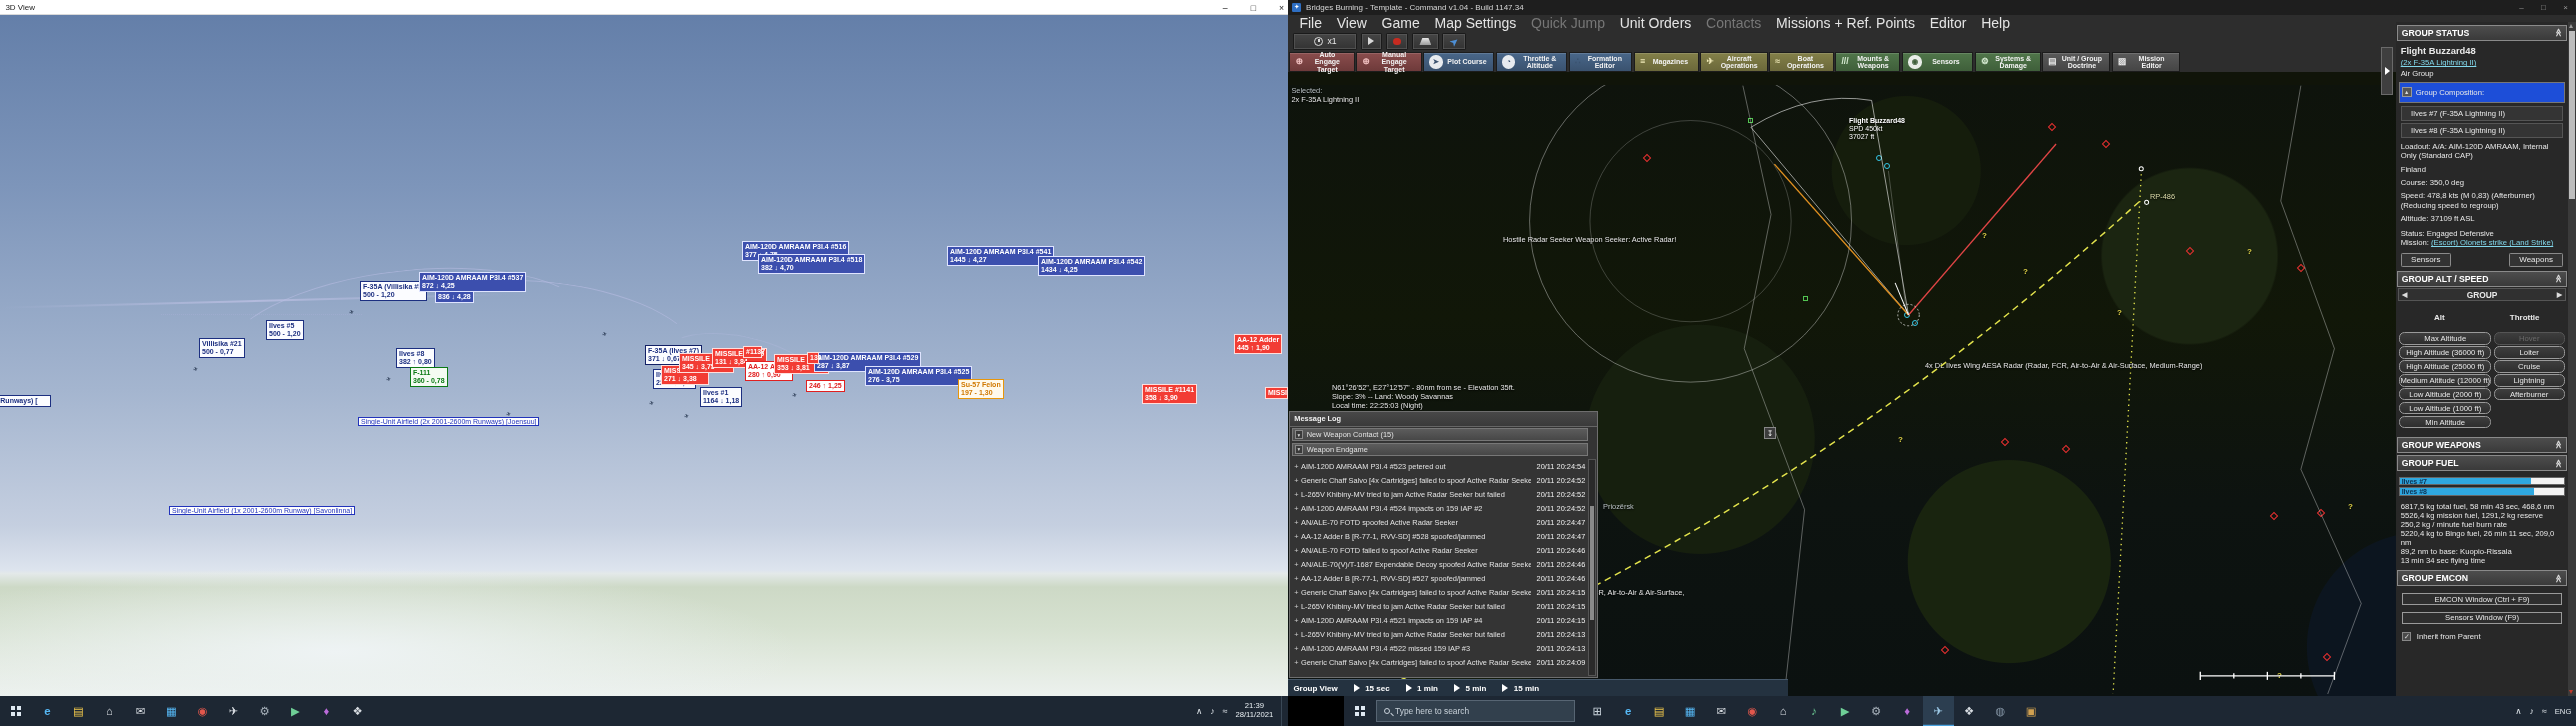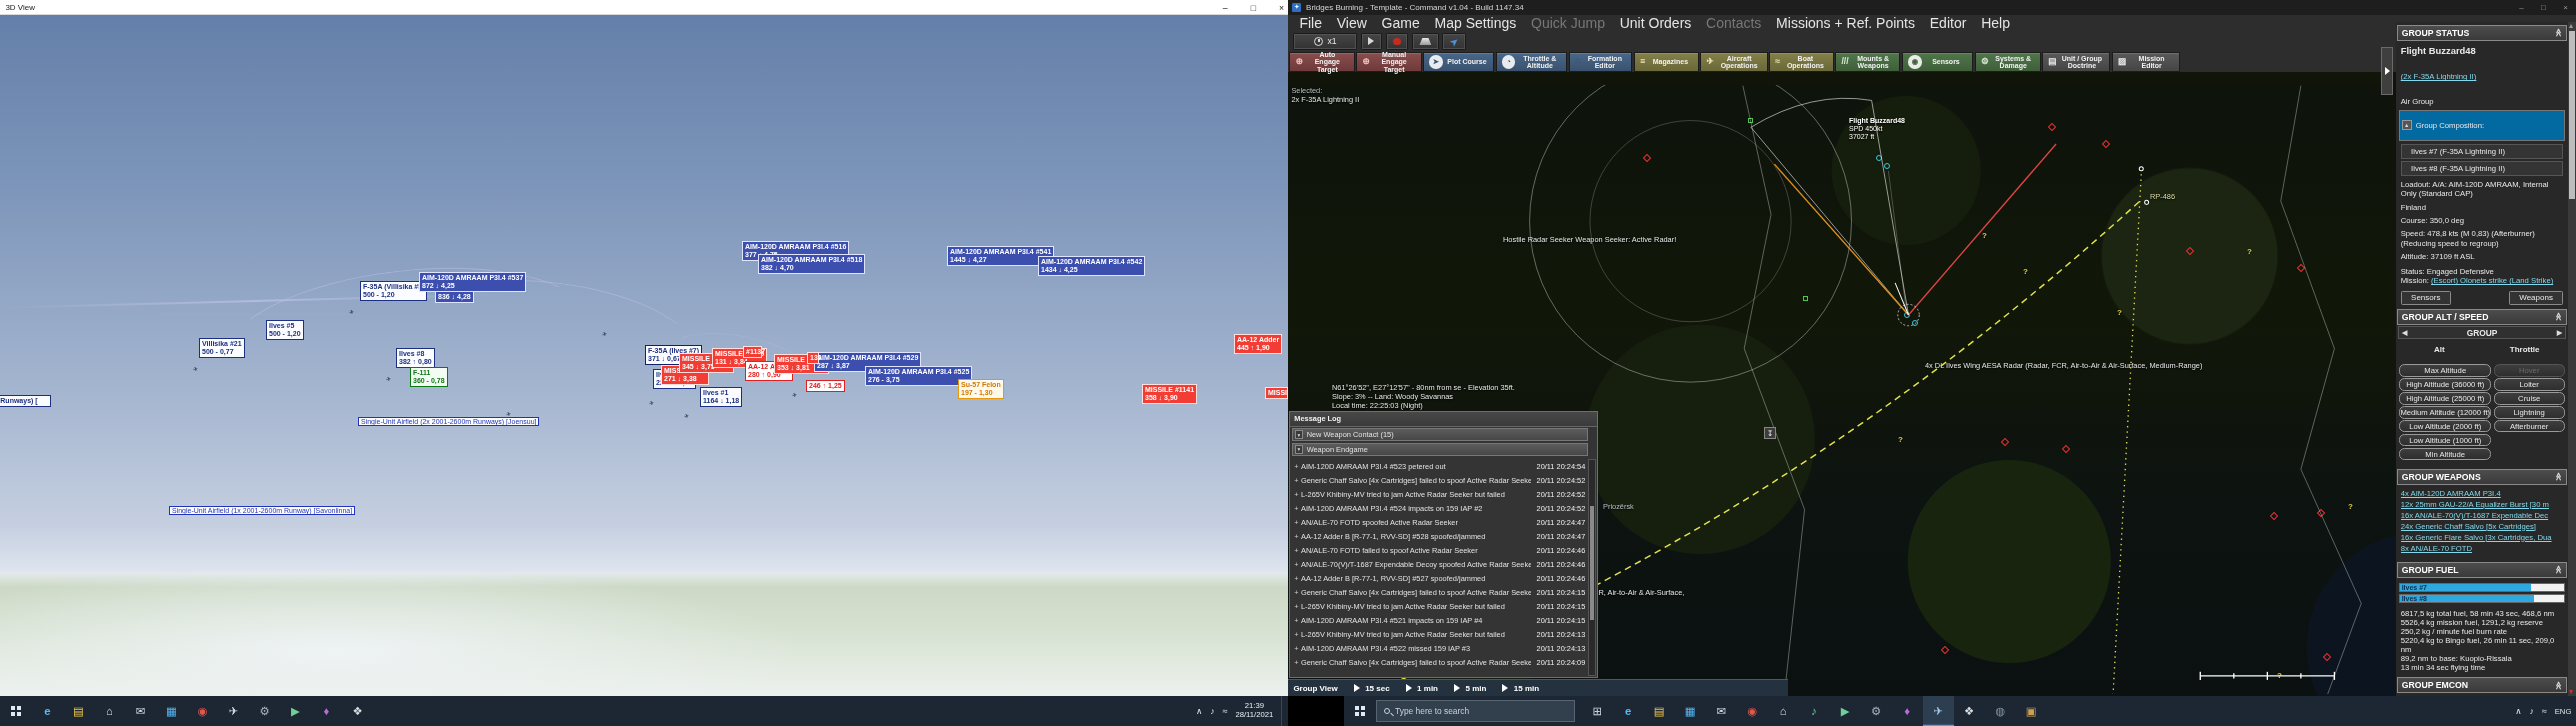--- a/index.html
+++ b/index.html
@@ -127,35 +127,35 @@
   .collapse-tab{position:absolute;left:1093px;top:47px;width:12px;height:48px;background:#3f3f3f;
     border:0.7px solid #6a6a6a;display:flex;align-items:center;justify-content:center;z-index:9}
   .collapse-tab i{width:0;height:0;border-left:5.4px solid #fff;border-top:4.7px solid transparent;border-bottom:4.7px solid transparent}
   .sidebar{position:absolute;left:1108px;top:22px;width:172px;height:674px;background:#282828;z-index:9;
     color:#e8e8e8;font-size:7.7px;overflow:hidden;padding:0 0.7px}
   .panel-h{height:16px;background:linear-gradient(180deg,#4d4d4d,#3a3a3a);border:0.7px solid #8a8a8a;
     display:flex;align-items:center;justify-content:space-between;padding:0 4px;font-weight:bold;
     font-size:8.7px;color:#fff;margin-top:2.7px}
   .chev{transform:rotate(90deg);display:inline-block;font-size:8px;color:#ddd}
   .gs-name{font-weight:bold;font-size:9.4px;margin:4.7px 4px 1.3px}
-  .cyanlink{color:#82d8ec;text-decoration:underline;margin:16px 4px;display:block}
+  .cyanlink{color:#82d8ec;text-decoration:underline;margin:2px 4px;display:block}
   .plain{margin:0.7px 4px}
-  .comp-h{display:flex;align-items:center;gap:4px;background:#0369a1;border:0.7px solid #777;height:31px;
+  .comp-h{display:flex;align-items:center;gap:4px;background:#1d4ed8;border:0.7px solid #777;height:21px;
     margin:3.4px 2.7px;padding-left:1.3px}
   .sqbtn{width:10px;height:10px;background:#565656;border:0.7px solid #999;color:#ddd;font-size:5.4px;
     display:flex;align-items:center;justify-content:center}
   .member{height:14.8px;background:#343434;border:0.7px solid #555;display:flex;align-items:center;
     padding-left:9.4px;margin:2px 4px}
   .gs-text{margin:4px 4px 0;line-height:9.4px}
   .btnrow{display:flex;justify-content:space-between;margin:5.4px 4px 4px}
   .sbtn{background:#333;border:0.7px solid #8a8a8a;color:#e8e8e8;font-size:8px;padding:1.3px 9.4px;border-radius:1.3px}
   .scope-row{display:flex;align-items:center;background:#303030;border:0.7px solid #555;height:13.4px;margin:1.3px 1.3px 0}
   .scope-row b{flex:1;text-align:center;font-size:8.4px}
   .scope-row .arr{color:#ddd;padding:0 2.7px;font-size:7.4px}
-  .colhdrs{display:flex;margin-top:6px}
+  .colhdrs{display:flex;margin-top:12px}
   .colhdrs div{flex:1;text-align:center;font-weight:bold;font-size:8px}
   .altgrid{display:flex;gap:2.7px;padding:9.4px 2.7px 5.4px}
   .altgrid .col{flex:1;display:flex;flex-direction:column;gap:1.3px}
   .pillbtn{height:12.7px;background:linear-gradient(180deg,#3e3e3e,#2e2e2e);border:0.7px solid #9a9a9a;
     border-radius:5.4px;color:#e8e8e8;font-size:7.7px;display:flex;align-items:center;justify-content:center;
     white-space:nowrap;overflow:hidden}
   .pillbtn.dim{color:#6a6a6a;border-color:#555}
   .wlinks{padding:4px 4px 6.7px;display:flex;flex-direction:column;gap:2px}
   .wlink{color:#82d8ec;text-decoration:underline;white-space:nowrap;overflow:hidden}
   .fuelbars{padding:5.4px 2.7px 1.3px}
@@ -730,29 +730,20 @@
             <button class="pillbtn">Cruise</button>
             <button class="pillbtn">Lightning</button>
             <button class="pillbtn">Afterburner</button>
           </div>
       </div>
 
       <div class="panel-h">
         <span>GROUP WEAPONS</span>
         <span class="chev">≪</span>
       </div>
-      <div class="wlinks">
-
-      <a class="wlink">4x AIM-120D AMRAAM P3I.4</a>
-          <a class="wlink">12x 25mm GAU-22/A Equalizer Burst [30 m</a>
-          <a class="wlink">16x AN/ALE-70(V)/T-1687 Expendable Dec</a>
-          <a class="wlink">24x Generic Chaff Salvo [5x Cartridges]</a>
-          <a class="wlink">16x Generic Flare Salvo [3x Cartridges, Dua</a>
-          <a class="wlink">8x AN/ALE-70 FOTD</a>
-        </div>
 
       <div class="panel-h">
         <span>GROUP FUEL</span>
         <span class="chev">≪</span>
       </div>
       <div class="fuelbars">
 
       <div class="fuelbar">
             <div class="fuelfill" style="width:80%"></div>
             <span class="fuelname">Ilves #7</span>

